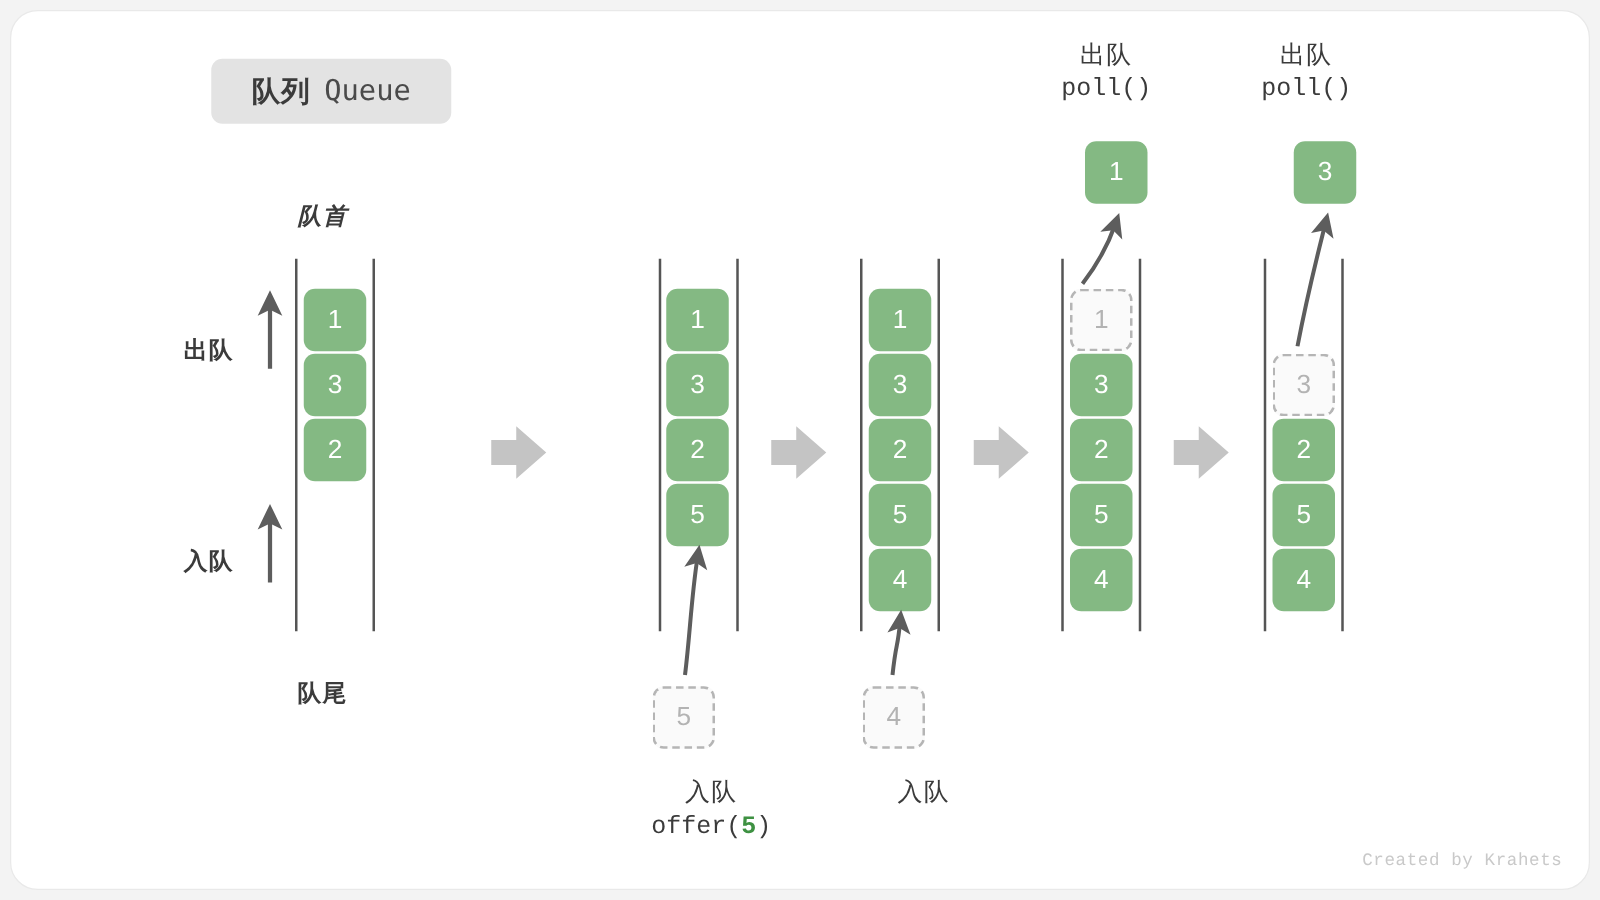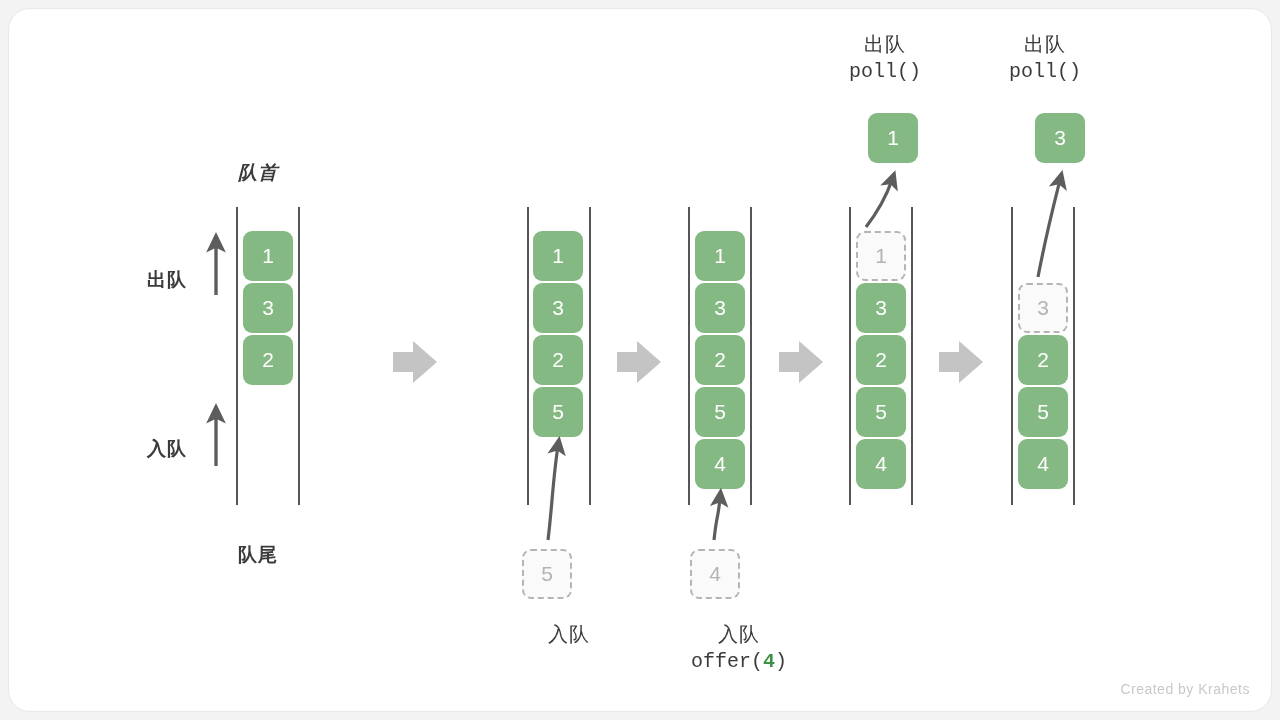--- a/index.html
+++ b/index.html
@@ -84,21 +84,21 @@
     font-family: Liberation Mono, monospace;
     font-size: 20px;
     color: #3b3b3b;
     white-space: pre;
   }
   .op-code .num { color: #3e9142; font-weight: bold; }
   .watermark {
     position: absolute;
     right: 30px;
     bottom: 23px;
-    font-family: Liberation Sans, sans-serif;
+    font-family: Liberation Mono, monospace;
     font-size: 14px;
     color: #c9c9c9;
     letter-spacing: 0.5px;
     white-space: nowrap;
   }
   
   .channel-line {
     position: absolute;
     width: 2px;
     background: #555555;
@@ -125,43 +125,47 @@
     border: 2px dashed #b5b5b5;
   }
 </style>
 </head>
 <body>
 
 <div id="stage">
 
   <div class="card"></div>
 
+  <div class="title-badge">
+    <span class="title-cn">队列</span>
+    <span class="title-en">Queue</span>
+  </div>
 
   <div class="lbl-bold-cn" style="left:238px; top:160px;font-style:italic;">队首</div>
   <div class="lbl-bold-cn" style="left:238px; top:542px;">队尾</div>
   <div class="lbl-bold-cn" style="left:147px; top:267px;">出队</div>
   <div class="lbl-bold-cn" style="left:147px; top:436px;">入队</div>
 
   <div class="op-label" style="left:790px; top:30px; width:190px;">
     <div class="op-cn">出队</div>
     <div class="op-code">poll()</div>
   </div>
 
   <div class="op-label" style="left:950px; top:30px; width:190px;">
     <div class="op-cn">出队</div>
     <div class="op-code">poll()</div>
   </div>
 
   <div class="op-label" style="left:474px; top:620px; width:190px;">
     <div class="op-cn">入队</div>
+    <div class="op-code"><span>offer(</span><span class="num">5</span><span>)</span></div>
   </div>
 
   <div class="op-label" style="left:644px; top:620px; width:190px;">
     <div class="op-cn">入队</div>
-    <div class="op-code"><span>offer(</span><span class="num">4</span><span>)</span></div>
   </div>
 
   <div class="channel-line" style="left:236px; top:207px; height:298px;"></div>
   <div class="channel-line" style="left:298px; top:207px; height:298px;"></div>
 
   <div class="channel-line" style="left:527px; top:207px; height:298px;"></div>
   <div class="channel-line" style="left:589px; top:207px; height:298px;"></div>
 
   <div class="channel-line" style="left:688px; top:207px; height:298px;"></div>
   <div class="channel-line" style="left:750px; top:207px; height:298px;"></div>

